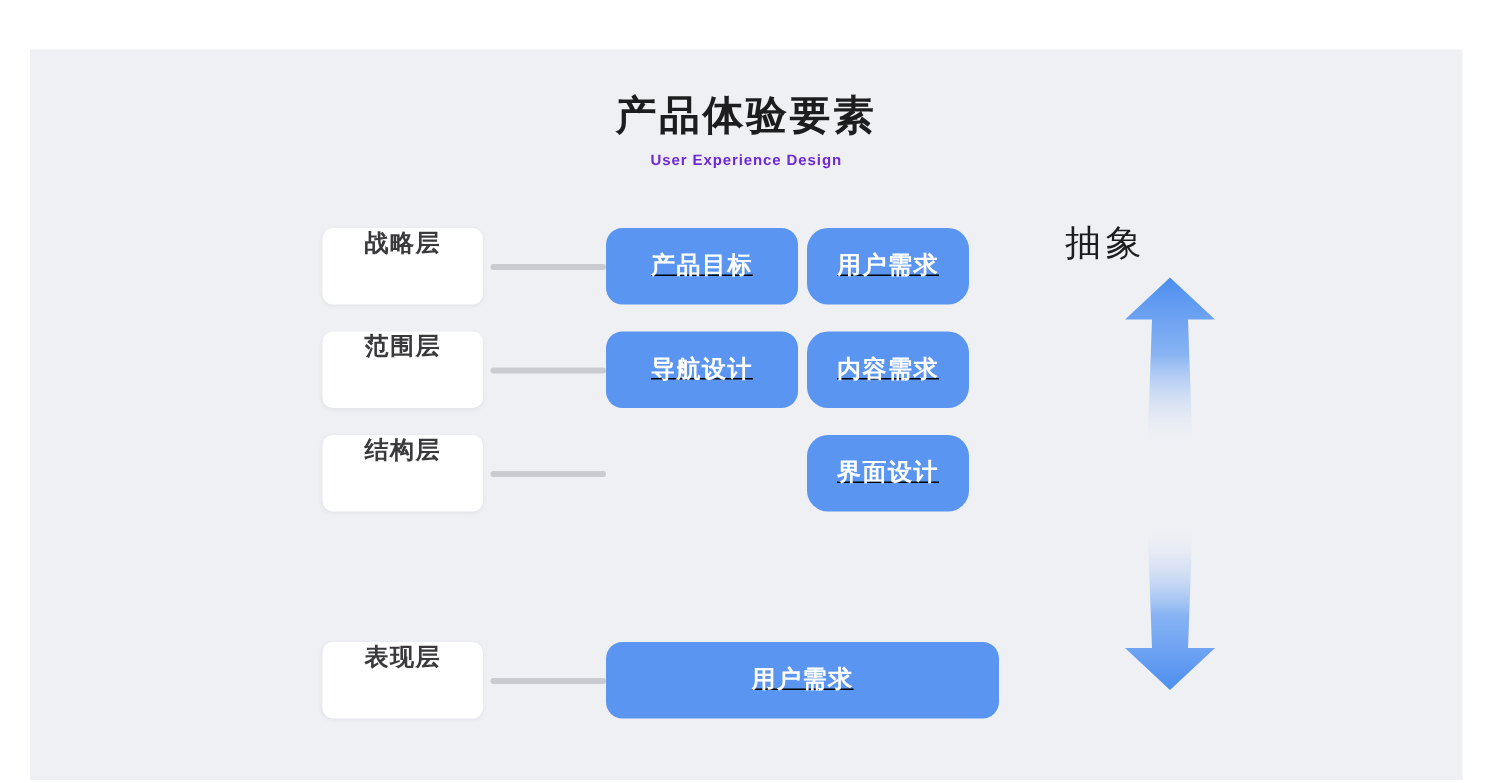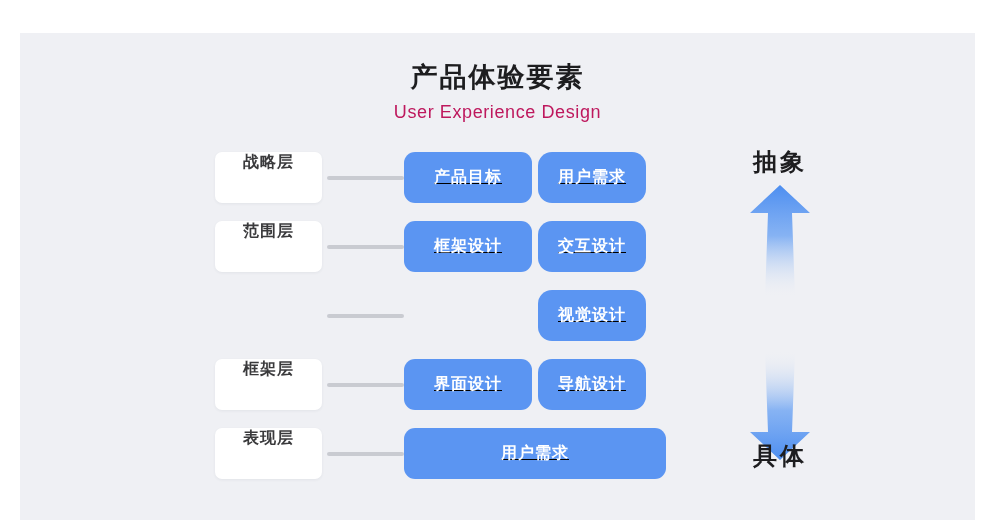--- a/index.html
+++ b/index.html
@@ -31,23 +31,23 @@
   }
   #title {
     font-size: 27px;
     font-weight: 700;
     color: #1d1d1f;
     letter-spacing: 2px;
     line-height: 1.25;
   }
   #subtitle {
     margin-top: 7px;
-    font-size: 18px;
-    font-weight: 400;
-    color: #be185d;
+    font-size: 10px;
+    font-weight: 700;
+    color: #6d28d9;
     letter-spacing: 0.6px;
   }
   
   .row {
     position: absolute;
     left: 0;
     width: 955px;
     height: 51px;
   }
   .layer-card {
@@ -104,23 +104,22 @@
     position: absolute;
     left: 690px;
     top: 95px;
     width: 140px;
     height: 360px;
   }
   .axis-label {
     position: absolute;
     left: 0;
     width: 140px;
-    text-align: center;
     font-size: 24px;
-    font-weight: 700;
+    font-weight: 400;
     color: #1d1d1f;
     letter-spacing: 3px;
   }
   #label-abstract { top: 18px; }
   #label-concrete { top: 312px; }
   .arrow-wrap {
     position: absolute;
     left: 0;
     width: 140px;
   }
@@ -151,46 +150,37 @@
         <span>用户需求</span>
       </div>
     </div>
 
     <div class="row" style="top:188px">
       <div class="layer-card">
         <span>范围层</span>
       </div>
       <div class="connector"></div>
       <div class="node col-a">
-        <span>框架设计</span>
+        <span>导航设计</span>
       </div>
       <div class="node col-b">
-        <span>交互设计</span>
+        <span>内容需求</span>
       </div>
     </div>
 
     <div class="row" style="top:257px">
+      <div class="layer-card">
+        <span>结构层</span>
+      </div>
       <div class="connector"></div>
       <div class="node col-b">
-        <span>视觉设计</span>
-      </div>
-    </div>
-
-    <div class="row" style="top:326px">
-      <div class="layer-card">
-        <span>框架层</span>
-      </div>
-      <div class="connector"></div>
-      <div class="node col-a">
         <span>界面设计</span>
       </div>
-      <div class="node col-b">
-        <span>导航设计</span>
-      </div>
-    </div>
+    </div>
+
 
     <div class="row" style="top:395px">
       <div class="layer-card">
         <span>表现层</span>
       </div>
       <div class="connector"></div>
       <div class="node wide">
         <span>用户需求</span>
       </div>
     </div>
@@ -217,17 +207,16 @@
             <linearGradient id="gDown" x1="0" y1="0" x2="0" y2="1">
               <stop offset="0%" stop-color="#eff0f4" stop-opacity="0"></stop>
               <stop offset="55%" stop-color="#74a8f3" stop-opacity="0.85"></stop>
               <stop offset="100%" stop-color="#4d8ef0" stop-opacity="1"></stop>
             </linearGradient>
           </defs>
           <path d="M36 110 L66 82 L48 82 L51 0 L21 0 L24 82 L6 82 Z" fill="url(#gDown)"></path>
         </svg>
       </div>
 
-      <div class="axis-label" id="label-concrete">具体</div>
     </div>
 
   </div>
 </div>
 
 </body></html>

